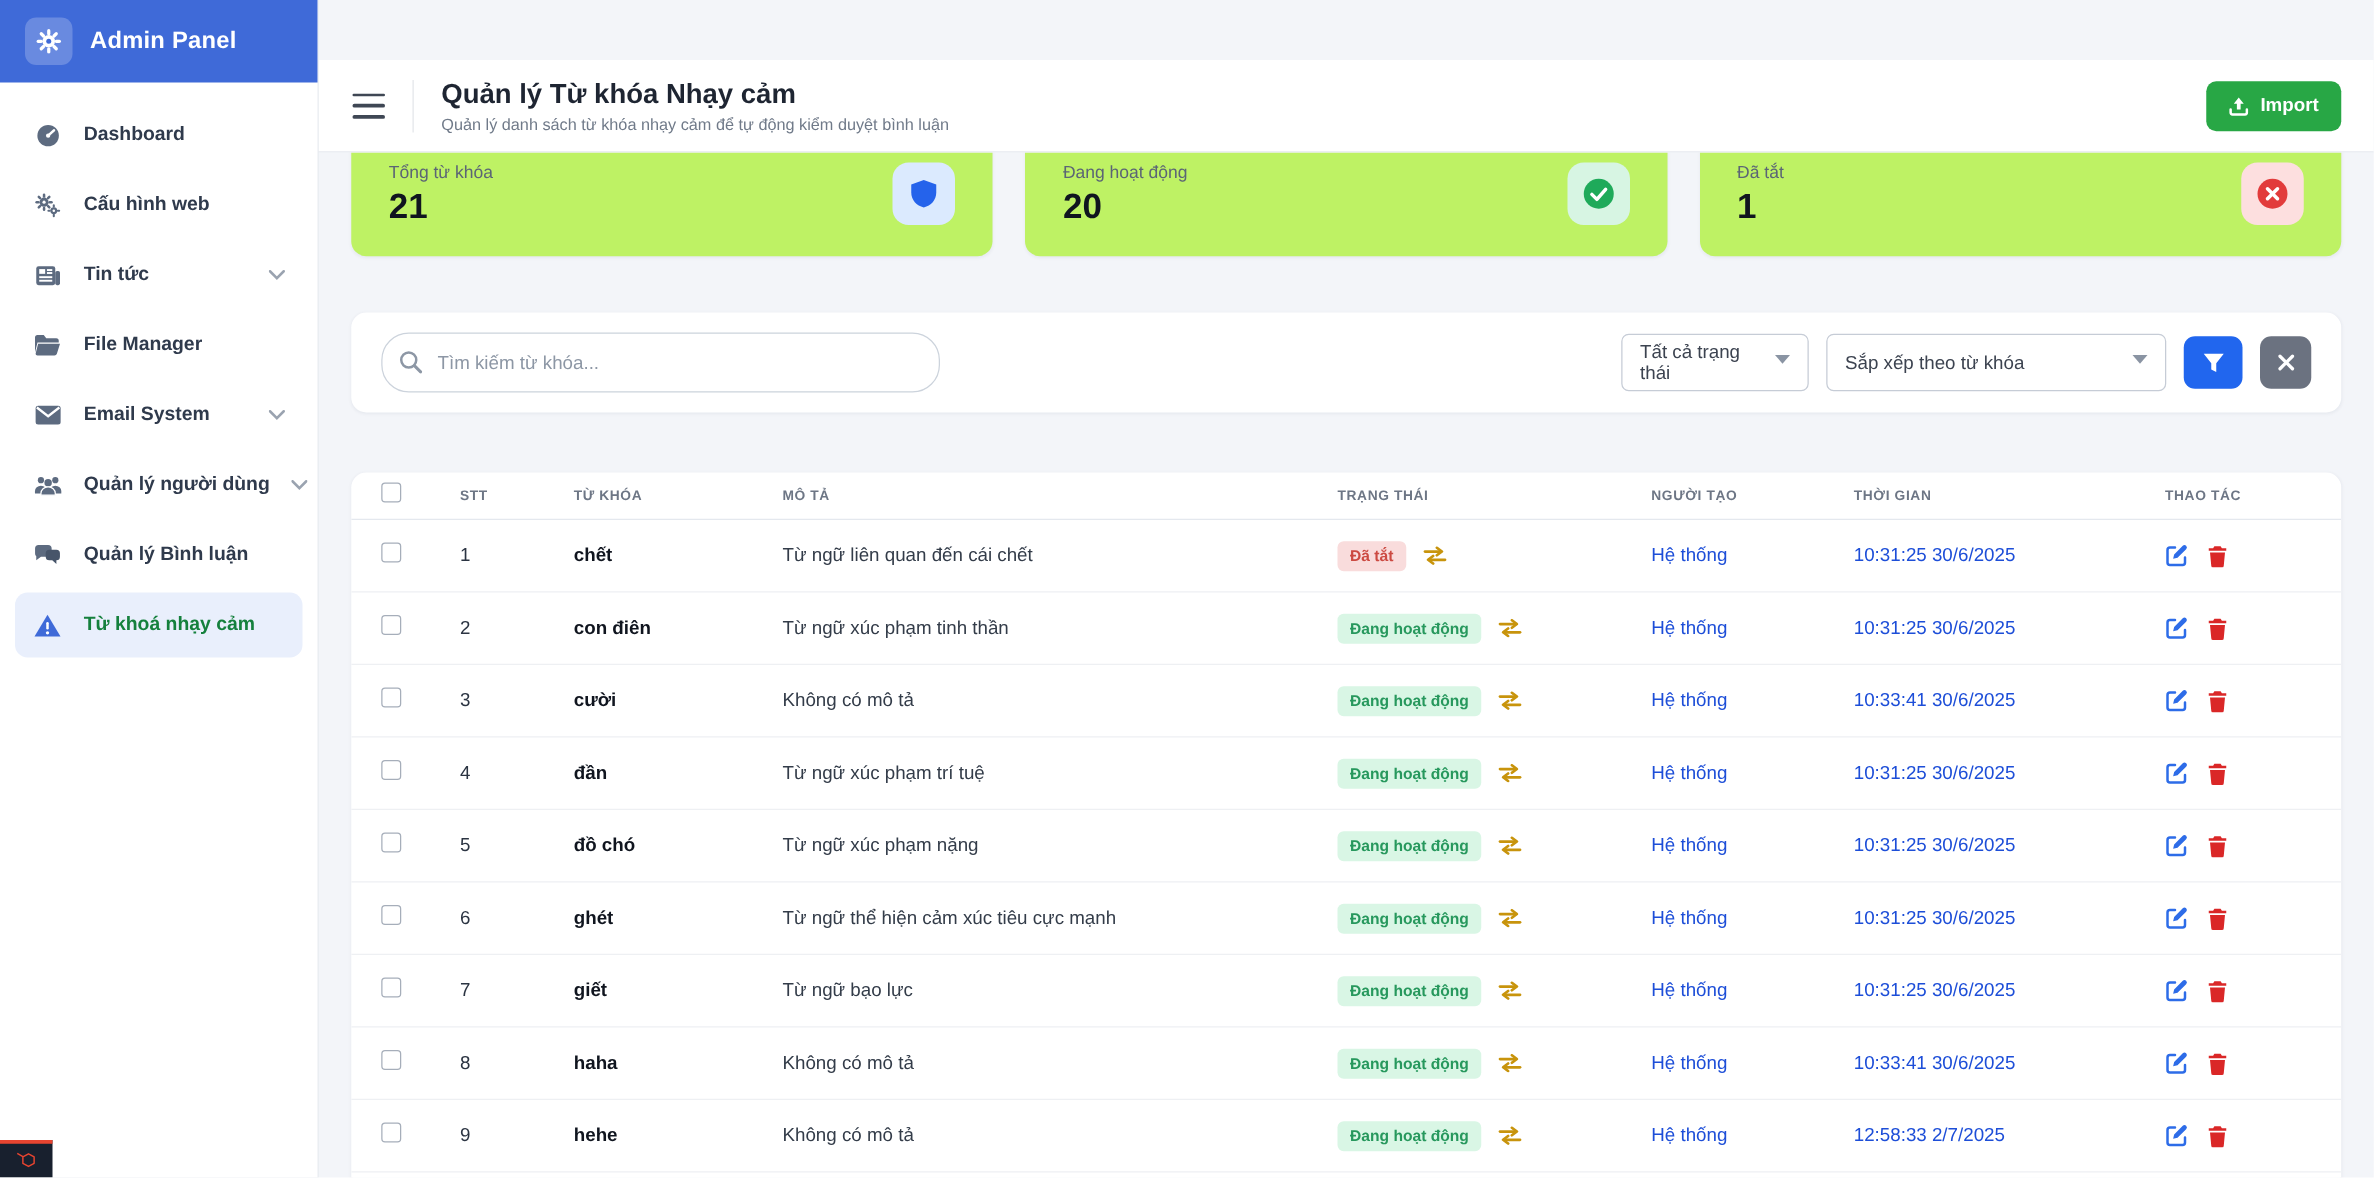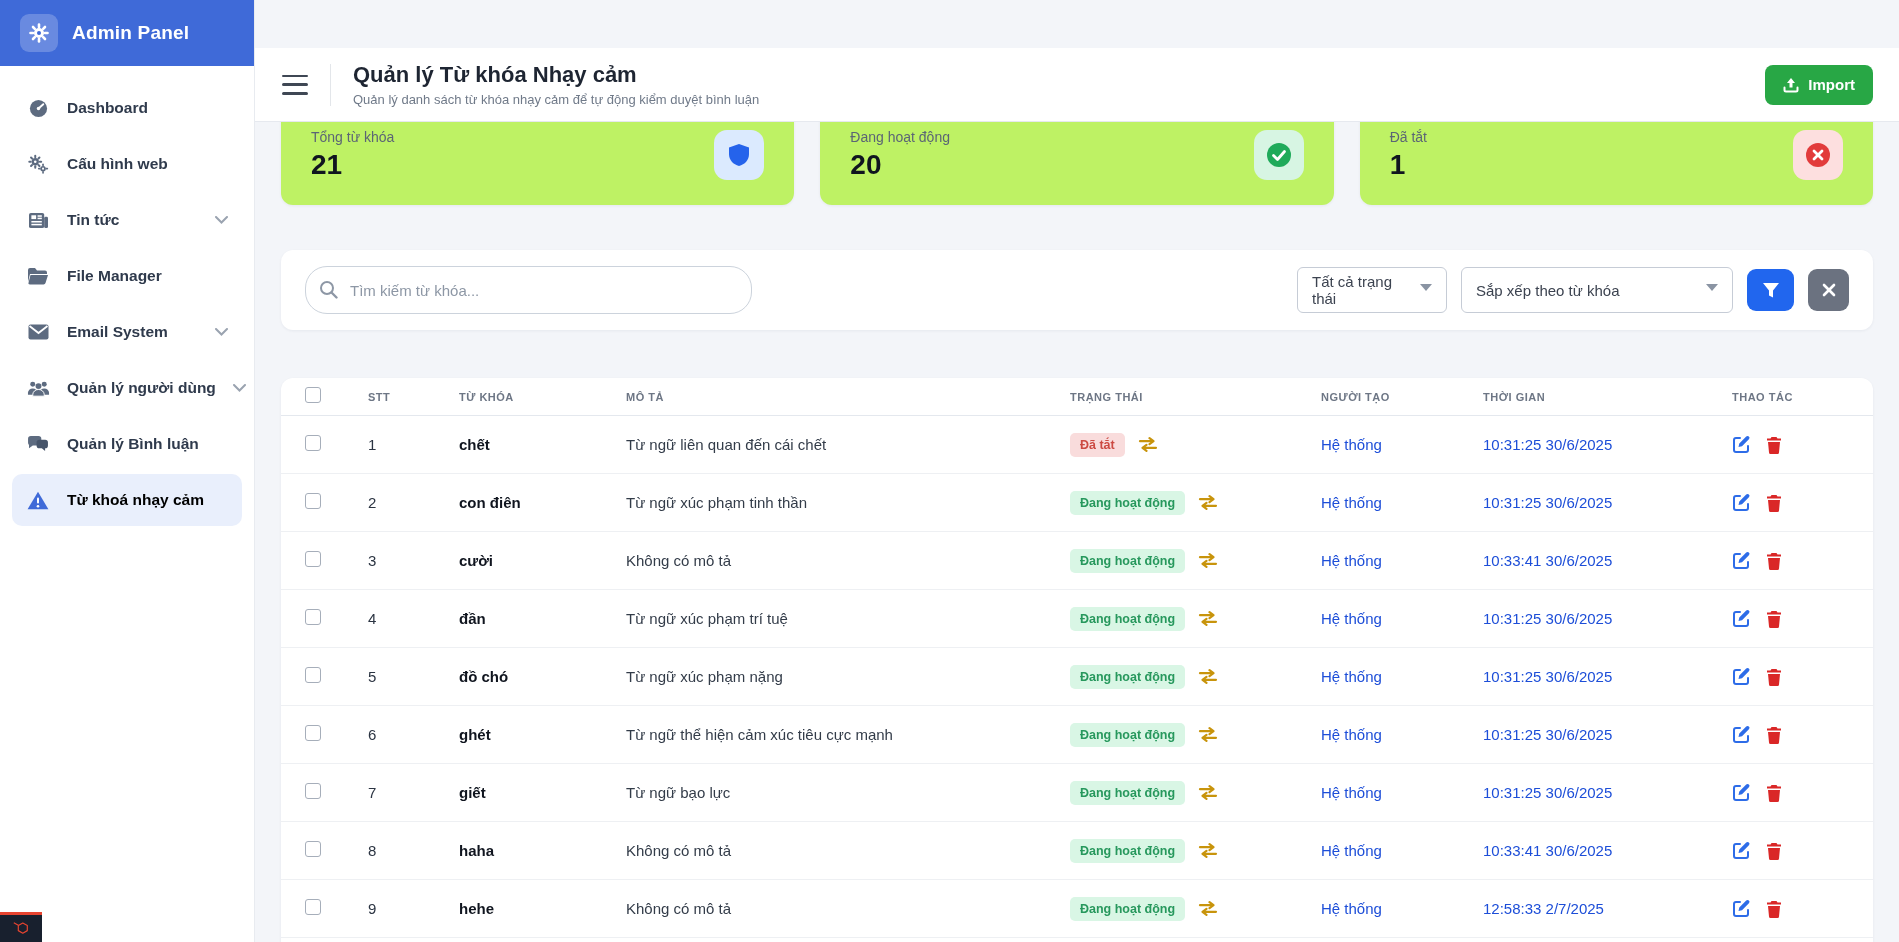--- a/index.html
+++ b/index.html
@@ -10,21 +10,21 @@
   .sidebar { position:absolute; left:0; top:0; width:254px; height:942px; background:#ffffff; box-shadow:1px 0 0 #e8ebf0; z-index:5; }
   .brand { height:66px; background:#3f6ad8; display:flex; align-items:center; padding:0 20px; gap:14px; }
   .brand-badge { width:38px; height:38px; border-radius:9px; background:rgba(255,255,255,.22); display:flex; align-items:center; justify-content:center; }
   .brand-name { color:#ffffff; font-size:19px; font-weight:700; letter-spacing:.2px; }
   .nav { padding:16px 12px 0 12px; }
   .nav-item { height:52px; margin-bottom:4px; display:flex; align-items:center; gap:17px; padding:0 14px; border-radius:10px; cursor:pointer; }
   .nav-item .nav-ico { width:24px; display:flex; justify-content:center; align-items:center; flex:0 0 24px; }
   .nav-label { font-size:15.5px; font-weight:600; color:#2f3a4c; white-space:nowrap; }
   .nav-item .chev { margin-left:auto; display:flex; }
   .nav-item.active { background:#e9effc; }
-  .nav-item.active .nav-label { color:#000000; }
+  .nav-item.active .nav-label { color:#15803d; }
 
   
   .topbar { position:absolute; left:254px; right:0; top:0; height:74px; background:#ffffff; border-bottom:1px solid #e6e9ef; display:flex; align-items:center; padding:0 26px 0 28px; z-index:4;margin-top:48px; }
   .hamburger { width:26px; height:20px; display:flex; flex-direction:column; justify-content:space-between; cursor:pointer; margin-right:22px; }
   .hamburger span { display:block; height:2.5px; background:#3f4754; border-radius:2px; }
   .tb-divider { width:1px; height:42px; background:#e3e6ea; margin-right:22px; }
   .page-title { font-size:22px; font-weight:700; color:#1e2532; line-height:1.2; }
   .page-subtitle { font-size:13px; color:#707a89; margin-top:3px; }
   .import-btn { margin-left:auto; height:40px; background:#28a745; color:#fff; border:none; border-radius:8px; font-size:15px; font-weight:700; display:flex; align-items:center; gap:9px; padding:0 18px; cursor:pointer; font-family:inherit; }
 

